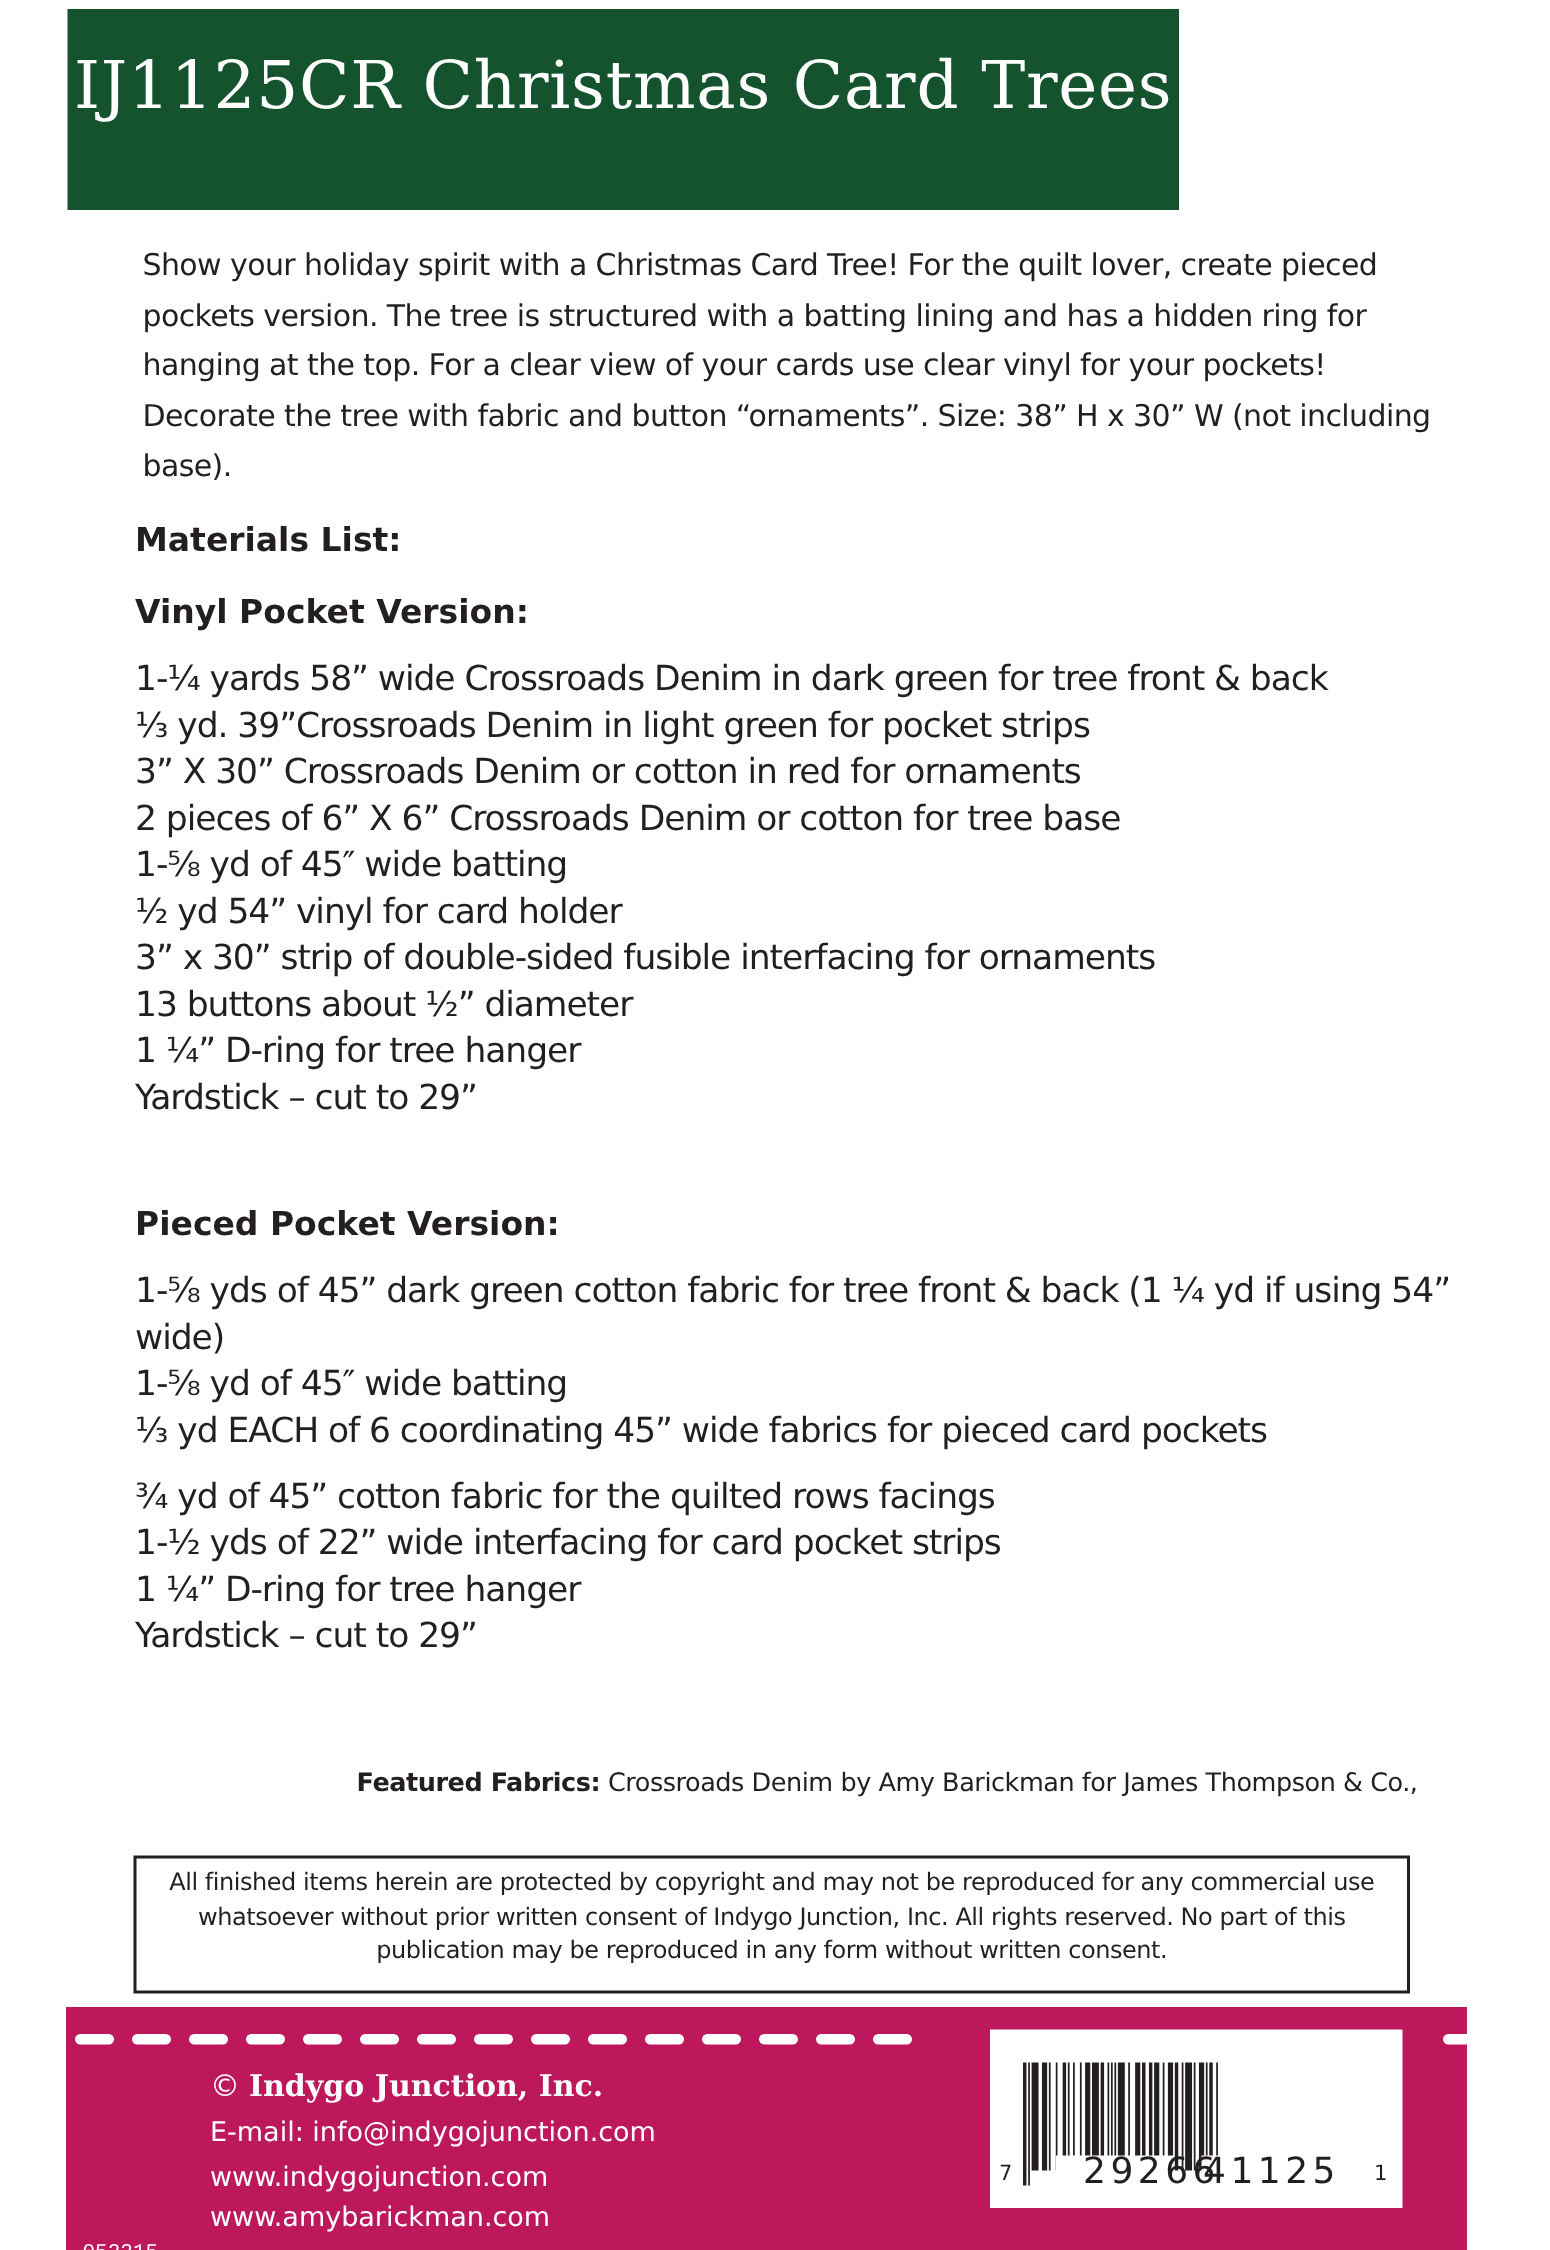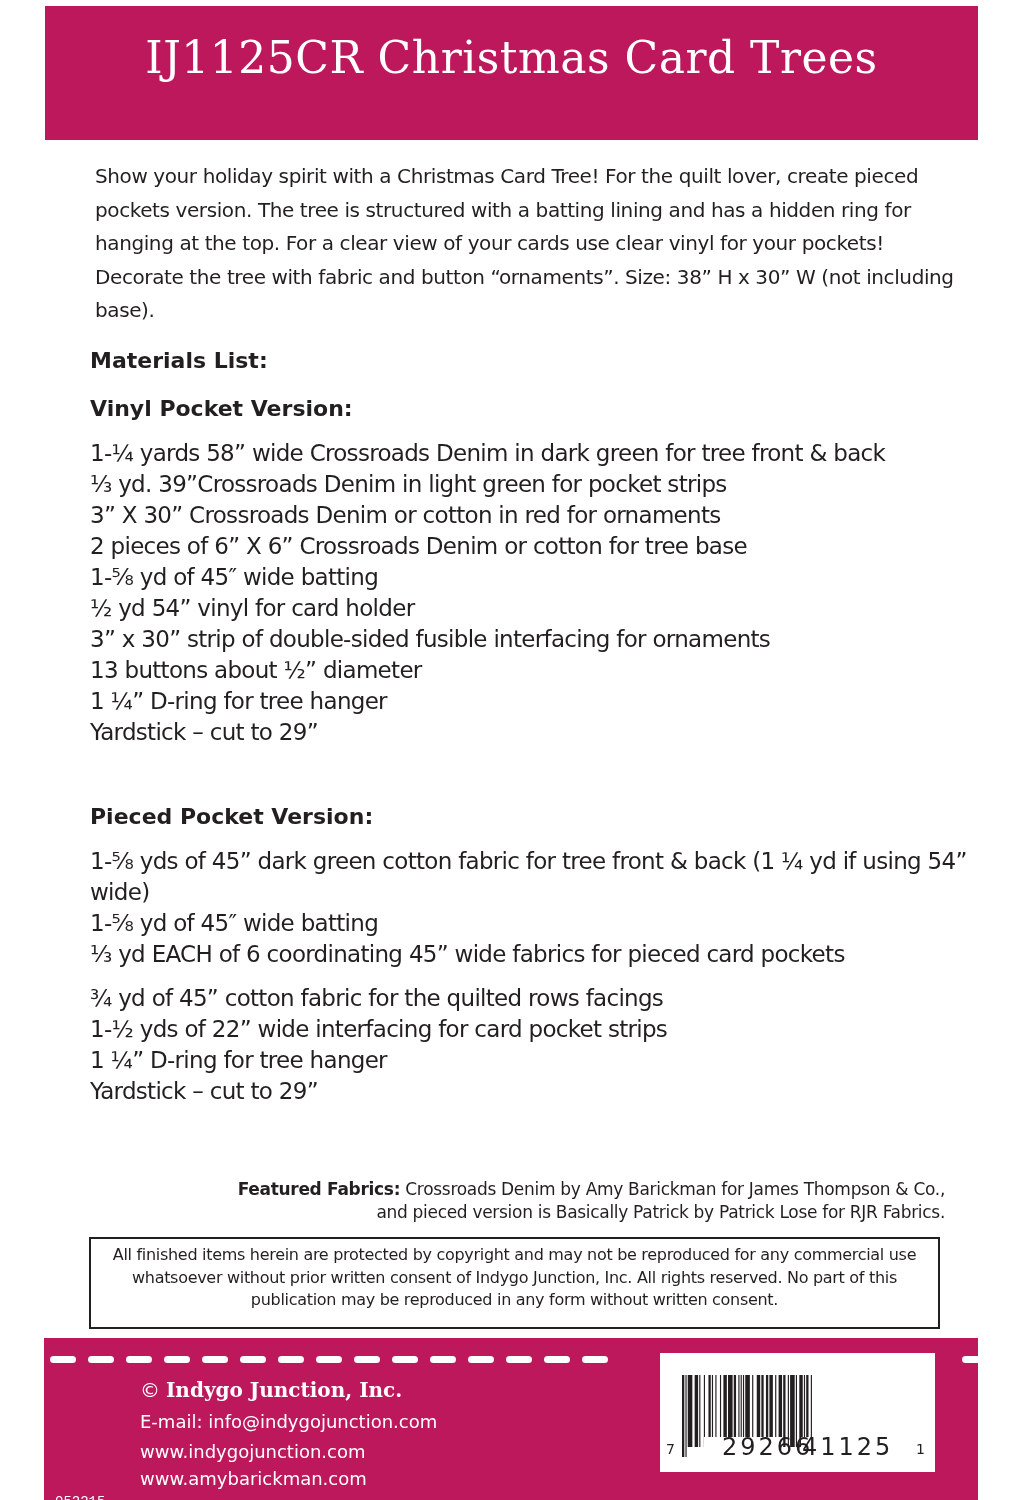--- a/index.html
+++ b/index.html
@@ -1,22 +1,22 @@
 <!DOCTYPE html>
 <html><head>
 <meta charset="utf-8">
 <style>
   html, body { margin: 0; padding: 0; }
   body {
     width: 1033px; height: 1500px; background: #ffffff; position: relative; overflow: hidden;
     color: #231f20; font-family: "DejaVu Sans", sans-serif;
   }
   .header {
-    position: absolute; left: 45px; top: 6px; width: 933px; height: 134px;
-    background: #be185d; color: #fff;
+    position: absolute; left: 45px; top: 6px; width: 741px; height: 134px;
+    background: #14532d; color: #fff;
   }
   .header h1 {
     margin: 0; position: absolute; left: 0; right: 0; top: 26px; text-align: center;
     font-family: "DejaVu Serif", serif; font-weight: normal; font-size: 44px; letter-spacing: 0.5px;
     color: #ffffff;
   }
   .intro {
     position: absolute; left: 95px; top: 160px; width: 870px;
     font-family: "DejaVu Sans", sans-serif; font-size: 20px; line-height: 33.5px; color: #231f20;
     margin: 0; letter-spacing: -0.4px;
@@ -93,21 +93,20 @@
 </ul>
 <ul class="list pieced-list-b">
   <li>¾ yd of 45” cotton fabric for the quilted rows facings</li>
   <li>1-½ yds of 22” wide interfacing for card pocket strips</li>
   <li>1 ¼” D-ring for tree hanger</li>
   <li>Yardstick – cut to 29”</li>
 </ul>
 
 <div class="featured">
   <b>Featured Fabrics:</b><span> Crossroads Denim by Amy Barickman for James Thompson &amp; Co.,</span><br>
-  <span>and pieced version is Basically Patrick by Patrick Lose for RJR Fabrics.</span>
 </div>
 
 <div class="copyright-box">All finished items herein are protected by copyright and may not be reproduced for any commercial use whatsoever without prior written consent of Indygo Junction, Inc. All rights reserved. No part of this publication may be reproduced in any form without written consent.</div>
 
 <div class="footer">
   <div class="dash-row" id="dashrow">
       <span class="dash" style="left: 0px;"></span>
       <span class="dash" style="left: 38px;"></span>
       <span class="dash" style="left: 76px;"></span>
       <span class="dash" style="left: 114px;"></span>

